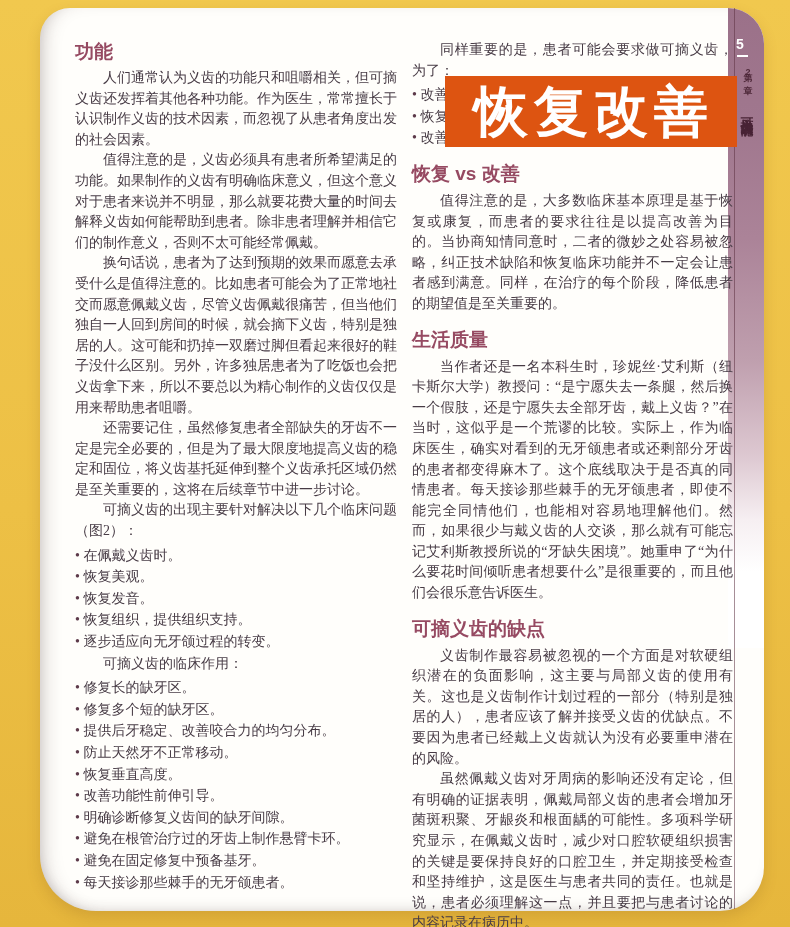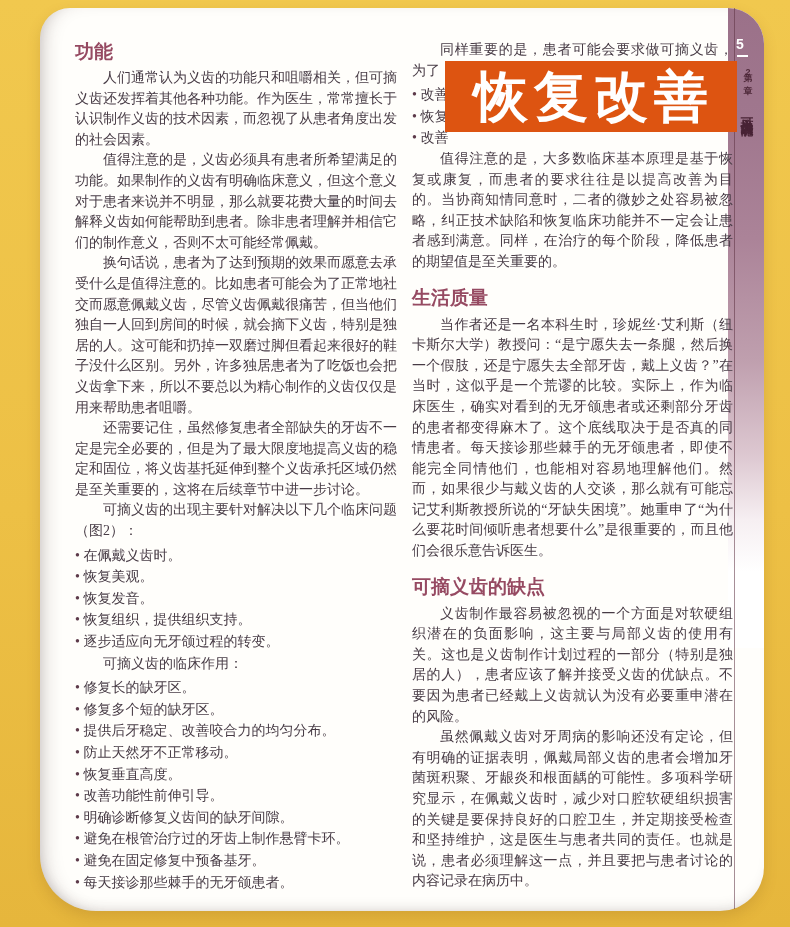--- a/index.html
+++ b/index.html
@@ -49,21 +49,21 @@
     font-size:9px;font-weight:bold;color:#4e2839;letter-spacing:1px;
   }
   .tab-title{
     position:absolute;left:738px;top:108px;
     writing-mode:vertical-rl;text-orientation:upright;
     font-family:"Liberation Sans","DejaVu Sans",sans-serif;
     font-size:12.5px;font-weight:bold;color:#482335;letter-spacing:1px;
   }
   
   .banner{
-    position:absolute;left:445px;top:61px;width:292px;height:71px;
+    position:absolute;left:445px;top:76px;width:292px;height:71px;
     background:#dd5411;z-index:5;
     display:flex;align-items:center;justify-content:center;
   }
   .banner span{
     color:#fff;font-family:"Liberation Serif","DejaVu Serif",serif;
     font-weight:bold;font-size:54px;letter-spacing:6px;line-height:1;
     text-indent:6px;white-space:nowrap;
   }
   
   .col{
@@ -141,20 +141,21 @@
   </div>
 
   <div class="col col-right">
     <p>同样重要的是，患者可能会要求做可摘义齿，为了：</p>
     <ul class="blist frag-list">
       <li>改善</li>
       <li>恢复</li>
       <li>改善</li>
     </ul>
 
+    <h2 class="sec">恢复 vs 改善</h2>
     <p>值得注意的是，大多数临床基本原理是基于恢复或康复，而患者的要求往往是以提高改善为目的。当协商知情同意时，二者的微妙之处容易被忽略，纠正技术缺陷和恢复临床功能并不一定会让患者感到满意。同样，在治疗的每个阶段，降低患者的期望值是至关重要的。</p>
 
     <h2 class="sec">生活质量</h2>
     <p>当作者还是一名本科生时，珍妮丝·艾利斯（纽卡斯尔大学）教授问：“是宁愿失去一条腿，然后换一个假肢，还是宁愿失去全部牙齿，戴上义齿？”在当时，这似乎是一个荒谬的比较。实际上，作为临床医生，确实对看到的无牙颌患者或还剩部分牙齿的患者都变得麻木了。这个底线取决于是否真的同情患者。每天接诊那些棘手的无牙颌患者，即使不能完全同情他们，也能相对容易地理解他们。然而，如果很少与戴义齿的人交谈，那么就有可能忘记艾利斯教授所说的“牙缺失困境”。她重申了“为什么要花时间倾听患者想要什么”是很重要的，而且他们会很乐意告诉医生。</p>
 
     <h2 class="sec">可摘义齿的缺点</h2>
     <p>义齿制作最容易被忽视的一个方面是对软硬组织潜在的负面影响，这主要与局部义齿的使用有关。这也是义齿制作计划过程的一部分（特别是独居的人），患者应该了解并接受义齿的优缺点。不要因为患者已经戴上义齿就认为没有必要重申潜在的风险。</p>
     <p>虽然佩戴义齿对牙周病的影响还没有定论，但有明确的证据表明，佩戴局部义齿的患者会增加牙菌斑积聚、牙龈炎和根面龋的可能性。多项科学研究显示，在佩戴义齿时，减少对口腔软硬组织损害的关键是要保持良好的口腔卫生，并定期接受检查和坚持维护，这是医生与患者共同的责任。也就是说，患者必须理解这一点，并且要把与患者讨论的内容记录在病历中。</p>
   </div>
 

